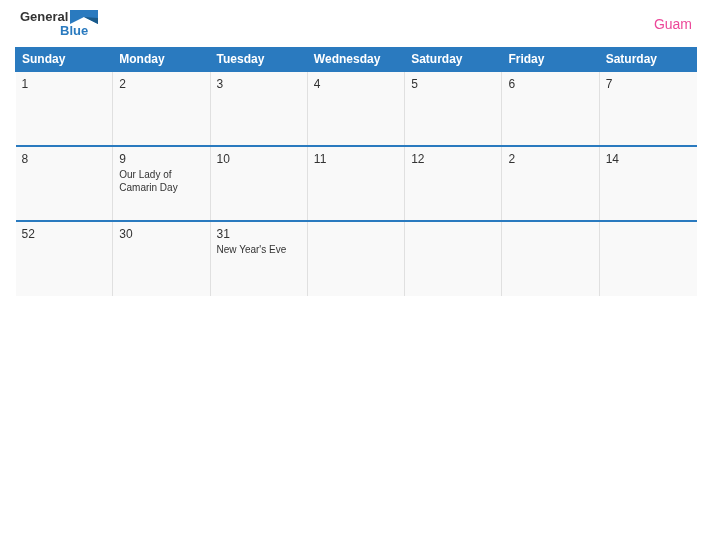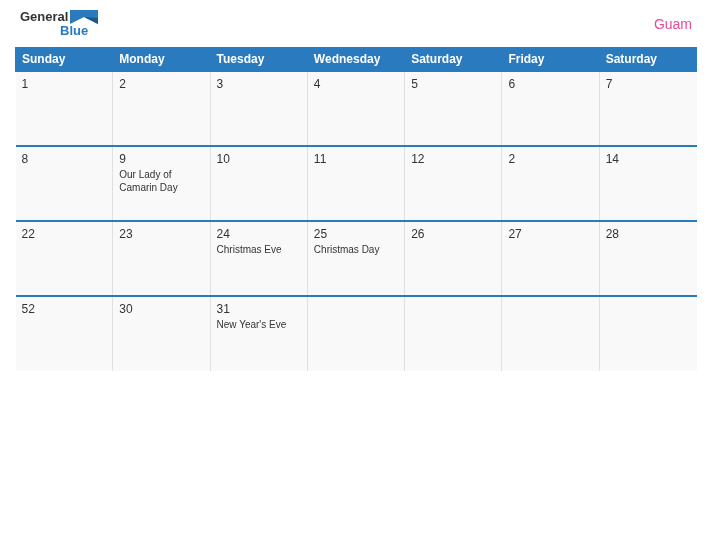--- a/index.html
+++ b/index.html
@@ -181,45 +181,20 @@
           </td>
           <td>
             <span class="day-number">2</span>
           </td>
           <td>
             <span class="day-number">14</span>
           </td>
         </tr>
         <tr>
           <td>
-            <span class="day-number">22</span>
-          </td>
-          <td>
-            <span class="day-number">23</span>
-          </td>
-          <td>
-            <span class="day-number">24</span>
-            <div class="event-text">Christmas Eve</div>
-          </td>
-          <td>
-            <span class="day-number">25</span>
-            <div class="event-text">Christmas Day</div>
-          </td>
-          <td>
-            <span class="day-number">26</span>
-          </td>
-          <td>
-            <span class="day-number">27</span>
-          </td>
-          <td>
-            <span class="day-number">28</span>
-          </td>
-        </tr>
-        <tr>
-          <td>
             <span class="day-number">52</span>
           </td>
           <td>
             <span class="day-number">30</span>
           </td>
           <td>
             <span class="day-number">31</span>
             <div class="event-text">New Year's Eve</div>
           </td>
           <td></td>

